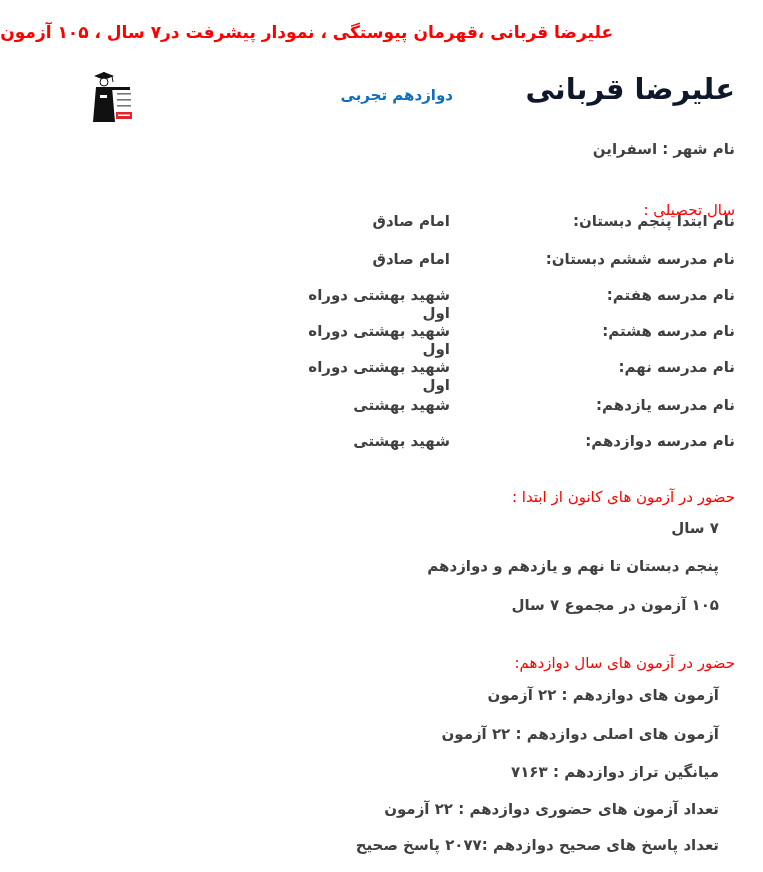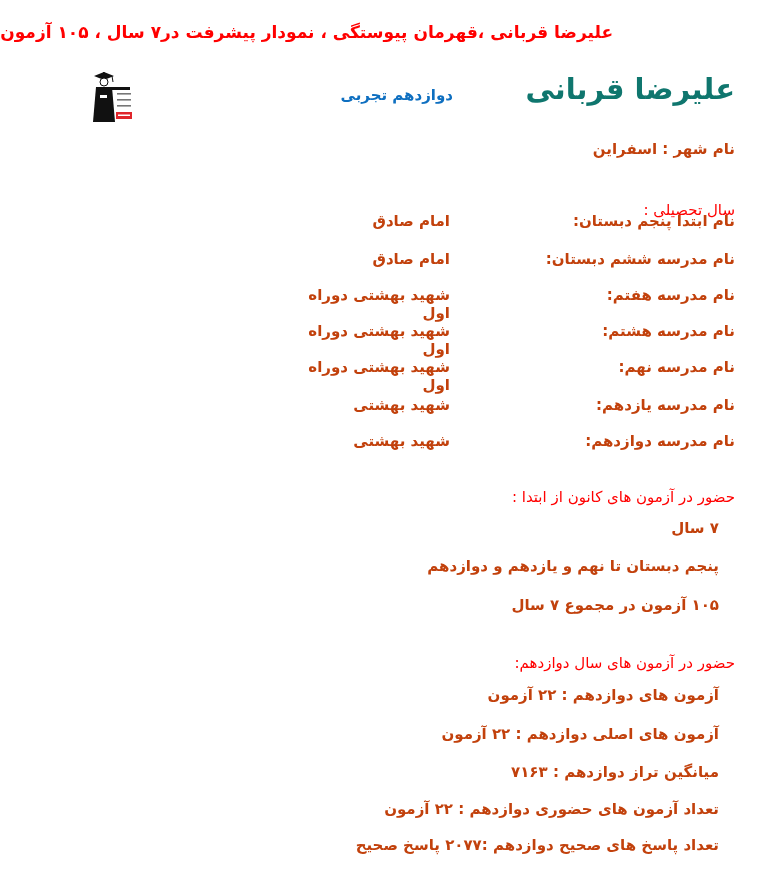--- a/index.html
+++ b/index.html
@@ -30,37 +30,37 @@
       position: absolute;
       left: 90px;
       top: 70px;
       width: 46px;
       height: 55px;
     }
 
     .student-name {
       top: 72px;
       right: 28px;
-      color: #0f766e;
+      color: #0f172a;
       font-size: 29px;
       font-weight: bold;
     }
     .grade-field {
       top: 86px;
       right: 310px;
       color: #0e6fc0;
       font-size: 15px;
       font-weight: bold;
       margin-left: 40px;
     }
 
     .label-bold {
       font-size: 15px;
       font-weight: bold;
-      color: #c2410c;
+      color: #404040;
     }
     .label-red {
       font-size: 15px;
       color: #ff0000;
     }
 
     .city { top: 140px; right: 28px; }
     .edu-years { top: 178px; right: 28px; margin-top: 23px; }
 
     .school-row {

